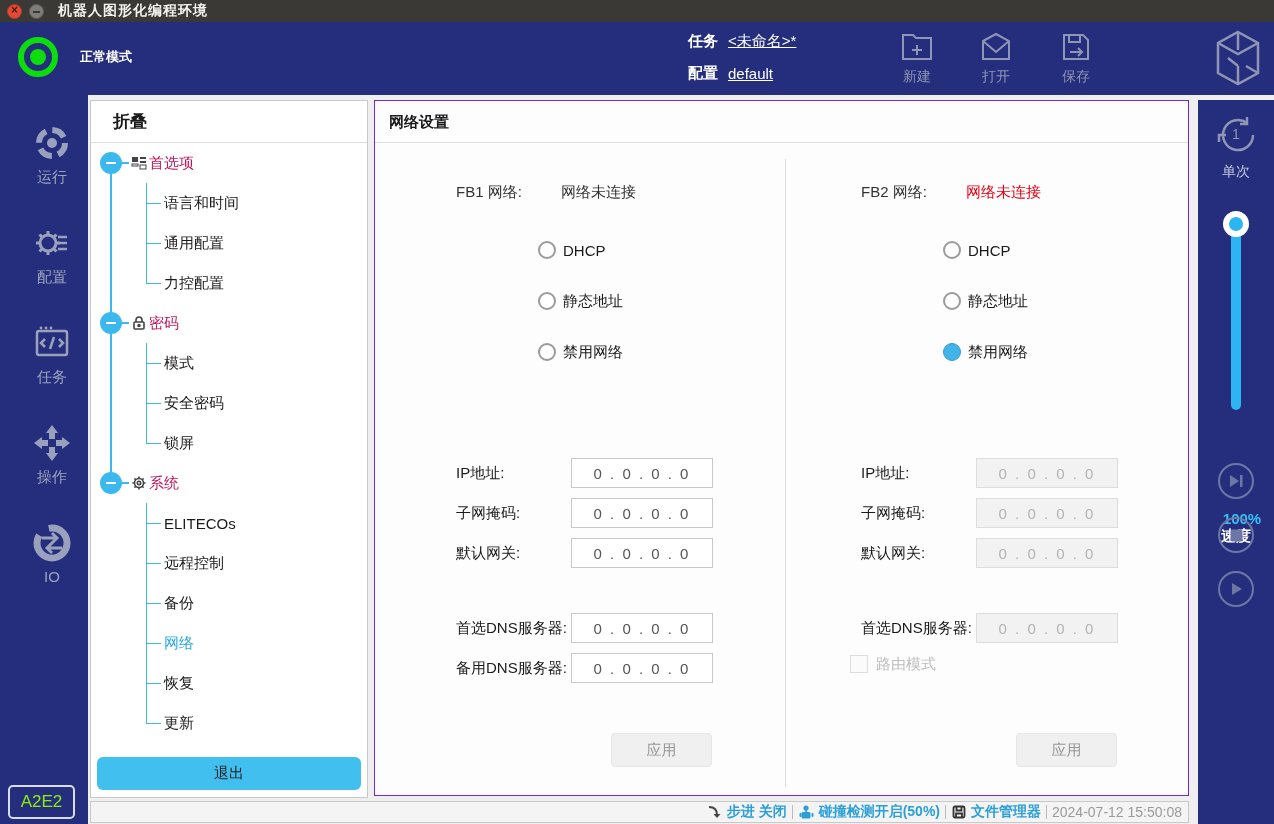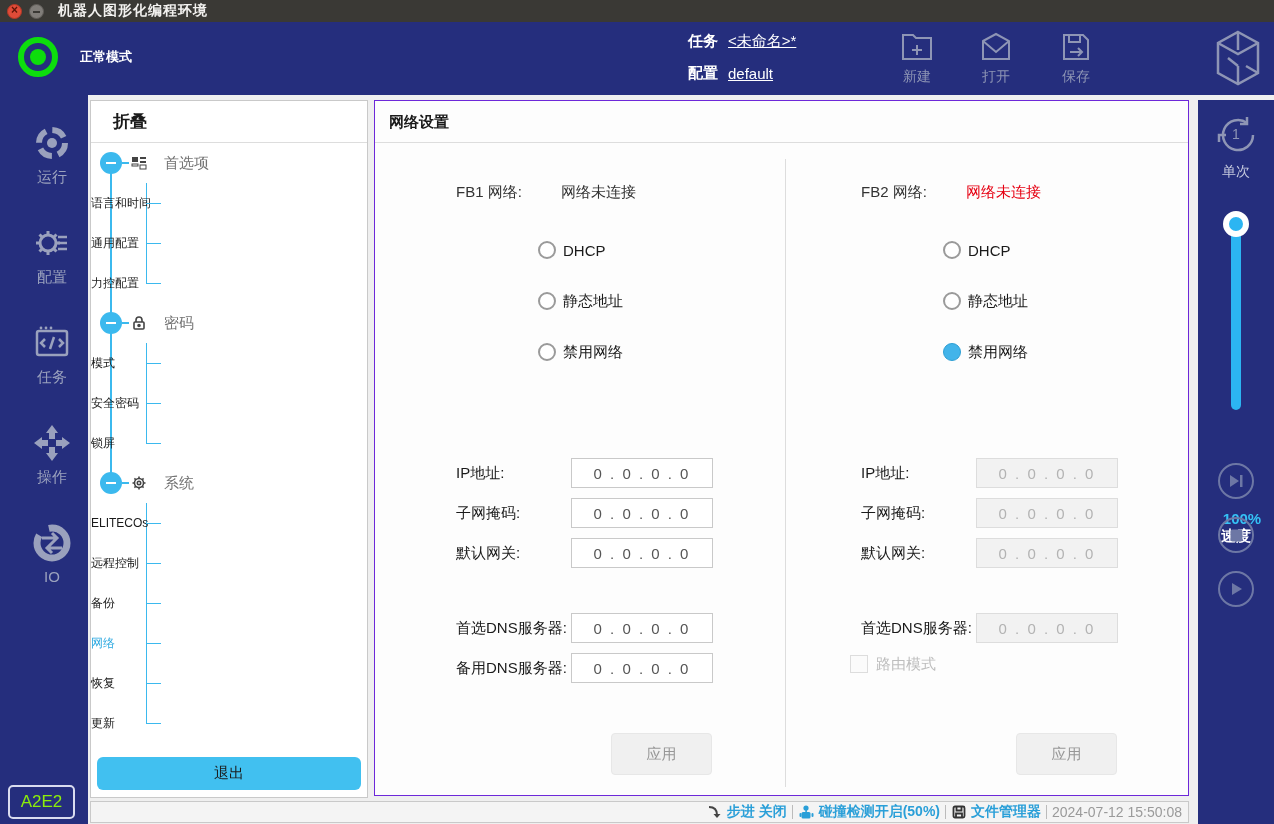--- a/index.html
+++ b/index.html
@@ -40,24 +40,24 @@
   
   .tree-panel { position:absolute; left:90px; top:100px; width:278px; height:698px; background:#fff; border:1px solid #c9c9c9; }
   .tp-head { height:42px; line-height:42px; padding-left:22px; font-size:17px; font-weight:bold; color:#1a1a1a; border-bottom:1px solid #ddd; }
   .tree-body { position:relative; }
   .trunk { position:absolute; left:19px; top:20px; width:2px; height:320px; background:#3bb9ee; }
   .tparent { position:relative; height:40px; display:flex; align-items:center; cursor:pointer; }
   .toggle { position:absolute; left:9px; top:9px; width:22px; height:22px; border-radius:50%; background:#3bb9ee; }
   .toggle::after { content:''; position:absolute; left:6px; top:10px; width:10px; height:2px; background:#fff; }
   .tparent .conn { position:absolute; left:31px; top:19px; width:7px; height:2px; background:#3bb9ee; }
   .tp-icon { margin-left:40px; color:#444; display:flex; }
-  .tp-lbl { margin-left:17px; font-size:15px; color:#737373; }
+  .tp-lbl { margin-left:2px; font-size:15px; color:#be185d; }
   .tchildren { position:relative; }
   .tchildren::before { content:''; position:absolute; left:55px; top:0; width:1px; height:calc(100% - 20px); background:#3bb9ee; }
-  .tchild { position:relative; height:40px; display:flex; align-items:center; font-size:12px; color:#1a1a1a; cursor:pointer; }
+  .tchild { position:relative; height:40px; display:flex; align-items:center; padding-left:73px; font-size:15px; color:#1a1a1a; cursor:pointer; }
   .tchild::before { content:''; position:absolute; left:55px; top:20px; width:15px; height:1px; background:#3bb9ee; }
   .tchild.selected { color:#2ba8e0; }
   .exit-btn { position:absolute; left:6px; bottom:7px; width:264px; height:33px; background:#41c0f0; border:none; border-radius:6px; font-size:15px; color:#1b1b1b; font-family:Liberation Sans, sans-serif; cursor:pointer; }
 
   .main-panel { position:absolute; left:374px; top:100px; width:815px; height:696px; background:#fdfdfd; border:1px solid #6d28d9; }
   .mp-title { height:42px; line-height:42px; padding-left:14px; font-size:15px; font-weight:bold; color:#1a1a1a; border-bottom:1px solid #ddd; }
   .mp-divider { position:absolute; left:410px; top:58px; bottom:8px; width:1px; background:#ddd; }
   .fb { position:absolute; top:43px; bottom:0; width:404px; }
   .fb1 { left:0; }
   .fb2 { left:405px; }
@@ -68,21 +68,21 @@
   .radio { width:18px; height:18px; border-radius:50%; border:2px solid #9a9a9a; background:#fff; display:inline-block; }
   .radio.checked { background:#42b4ea; border:1px solid #2e9fd4; }
   .radio-lbl { margin-left:7px; font-size:15px; color:#1a1a1a; }
   .field-row { position:absolute; left:81px; height:30px; display:flex; align-items:center; }
   .f-label { font-size:15px; color:#1a1a1a; }
   .ip-input { position:absolute; left:115px; width:142px; height:30px; border:1px solid #c9c9c9; background:#fff; text-align:center; font-size:15px; color:#555; letter-spacing:2px; font-family:inherit; }
   .ip-input.disabled { background:#f2f2f2; border-color:#ddd; color:#b3b3b3; }
   .check-row { position:absolute; left:70px; top:505px; height:30px; display:flex; align-items:center; }
   .checkbox { width:18px; height:18px; border:1px solid #ddd; background:#fbfbfb; display:inline-block; }
   .check-lbl { margin-left:8px; font-size:15px; color:#bdbdbd; }
-  .apply-btn { position:absolute; top:589px; left:236px; width:101px; height:42px; background:#f0f0f0; border:1px solid #e7e7e7; border-radius:4px; font-size:15px; color:#979797; font-family:inherit; cursor:pointer; }
+  .apply-btn { position:absolute; top:589px; left:236px; width:101px; height:34px; background:#f0f0f0; border:1px solid #e7e7e7; border-radius:4px; font-size:15px; color:#979797; font-family:inherit; cursor:pointer; }
 
   
   .statusbar { position:absolute; left:90px; top:801px; width:1099px; height:22px; background:#f4f4f4; border:1px solid #c9c9c9; display:flex; align-items:center; justify-content:flex-end; padding-right:4px; font-size:14px; }
   .sb-item { display:flex; align-items:center; color:#2a9fd8; font-weight:bold; margin:0 5px; white-space:nowrap; }
   .sb-item svg { margin-right:4px; }
   .sb-sep { width:1px; height:14px; background:#bbb; }
   .sb-time { color:#9a9a9a; font-weight:normal; margin:0 2px 0 5px; }
 
   
   .rightbar { position:absolute; left:1198px; top:100px; width:76px; height:724px; background:#252e7d; }

